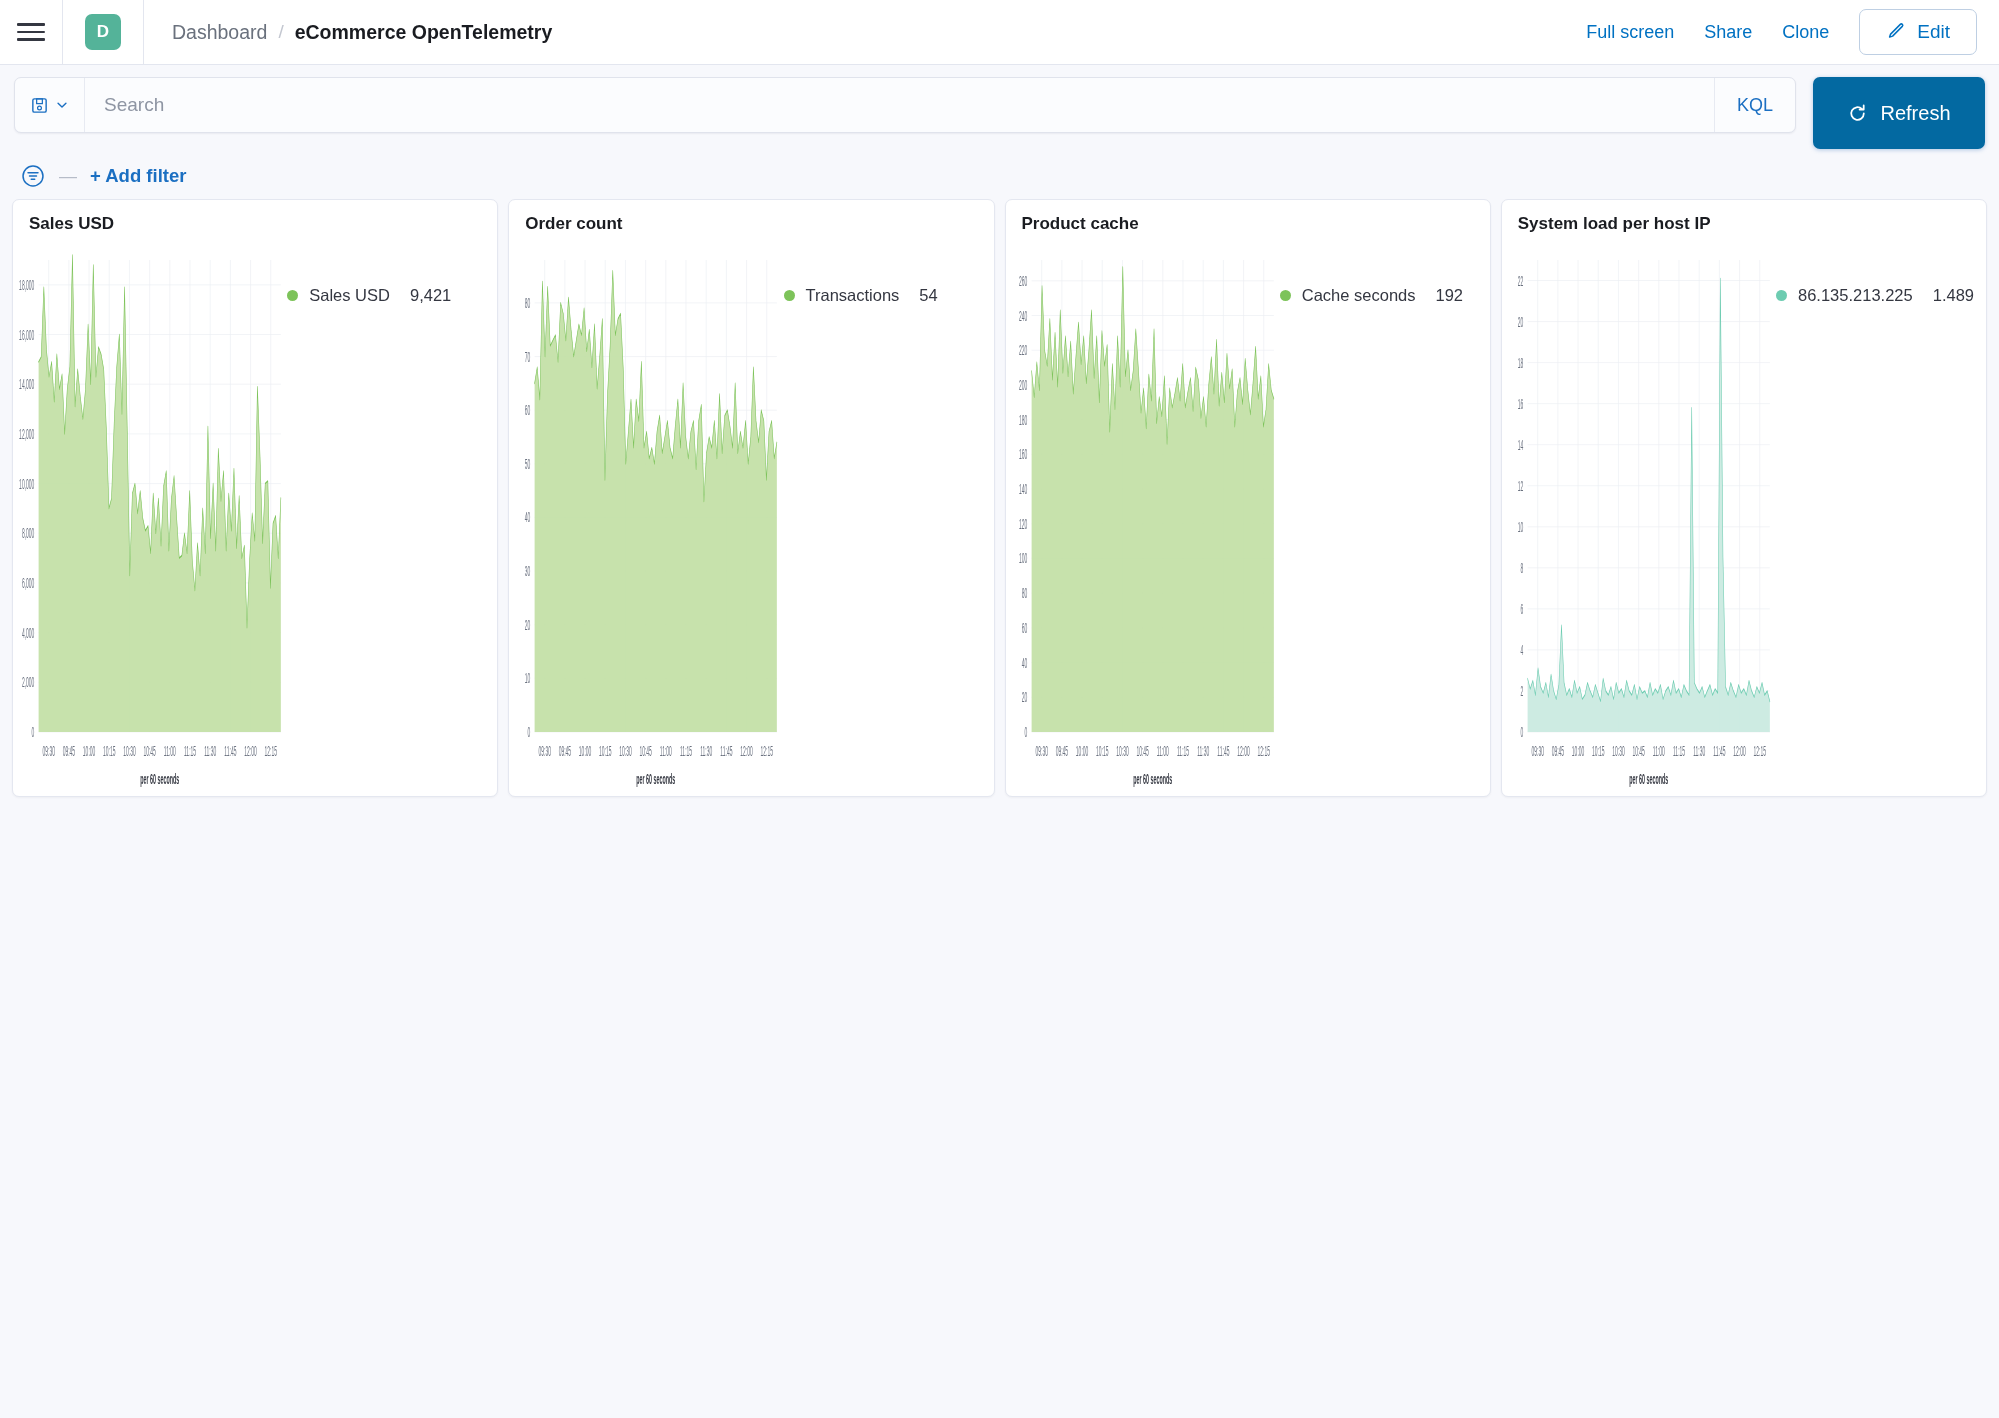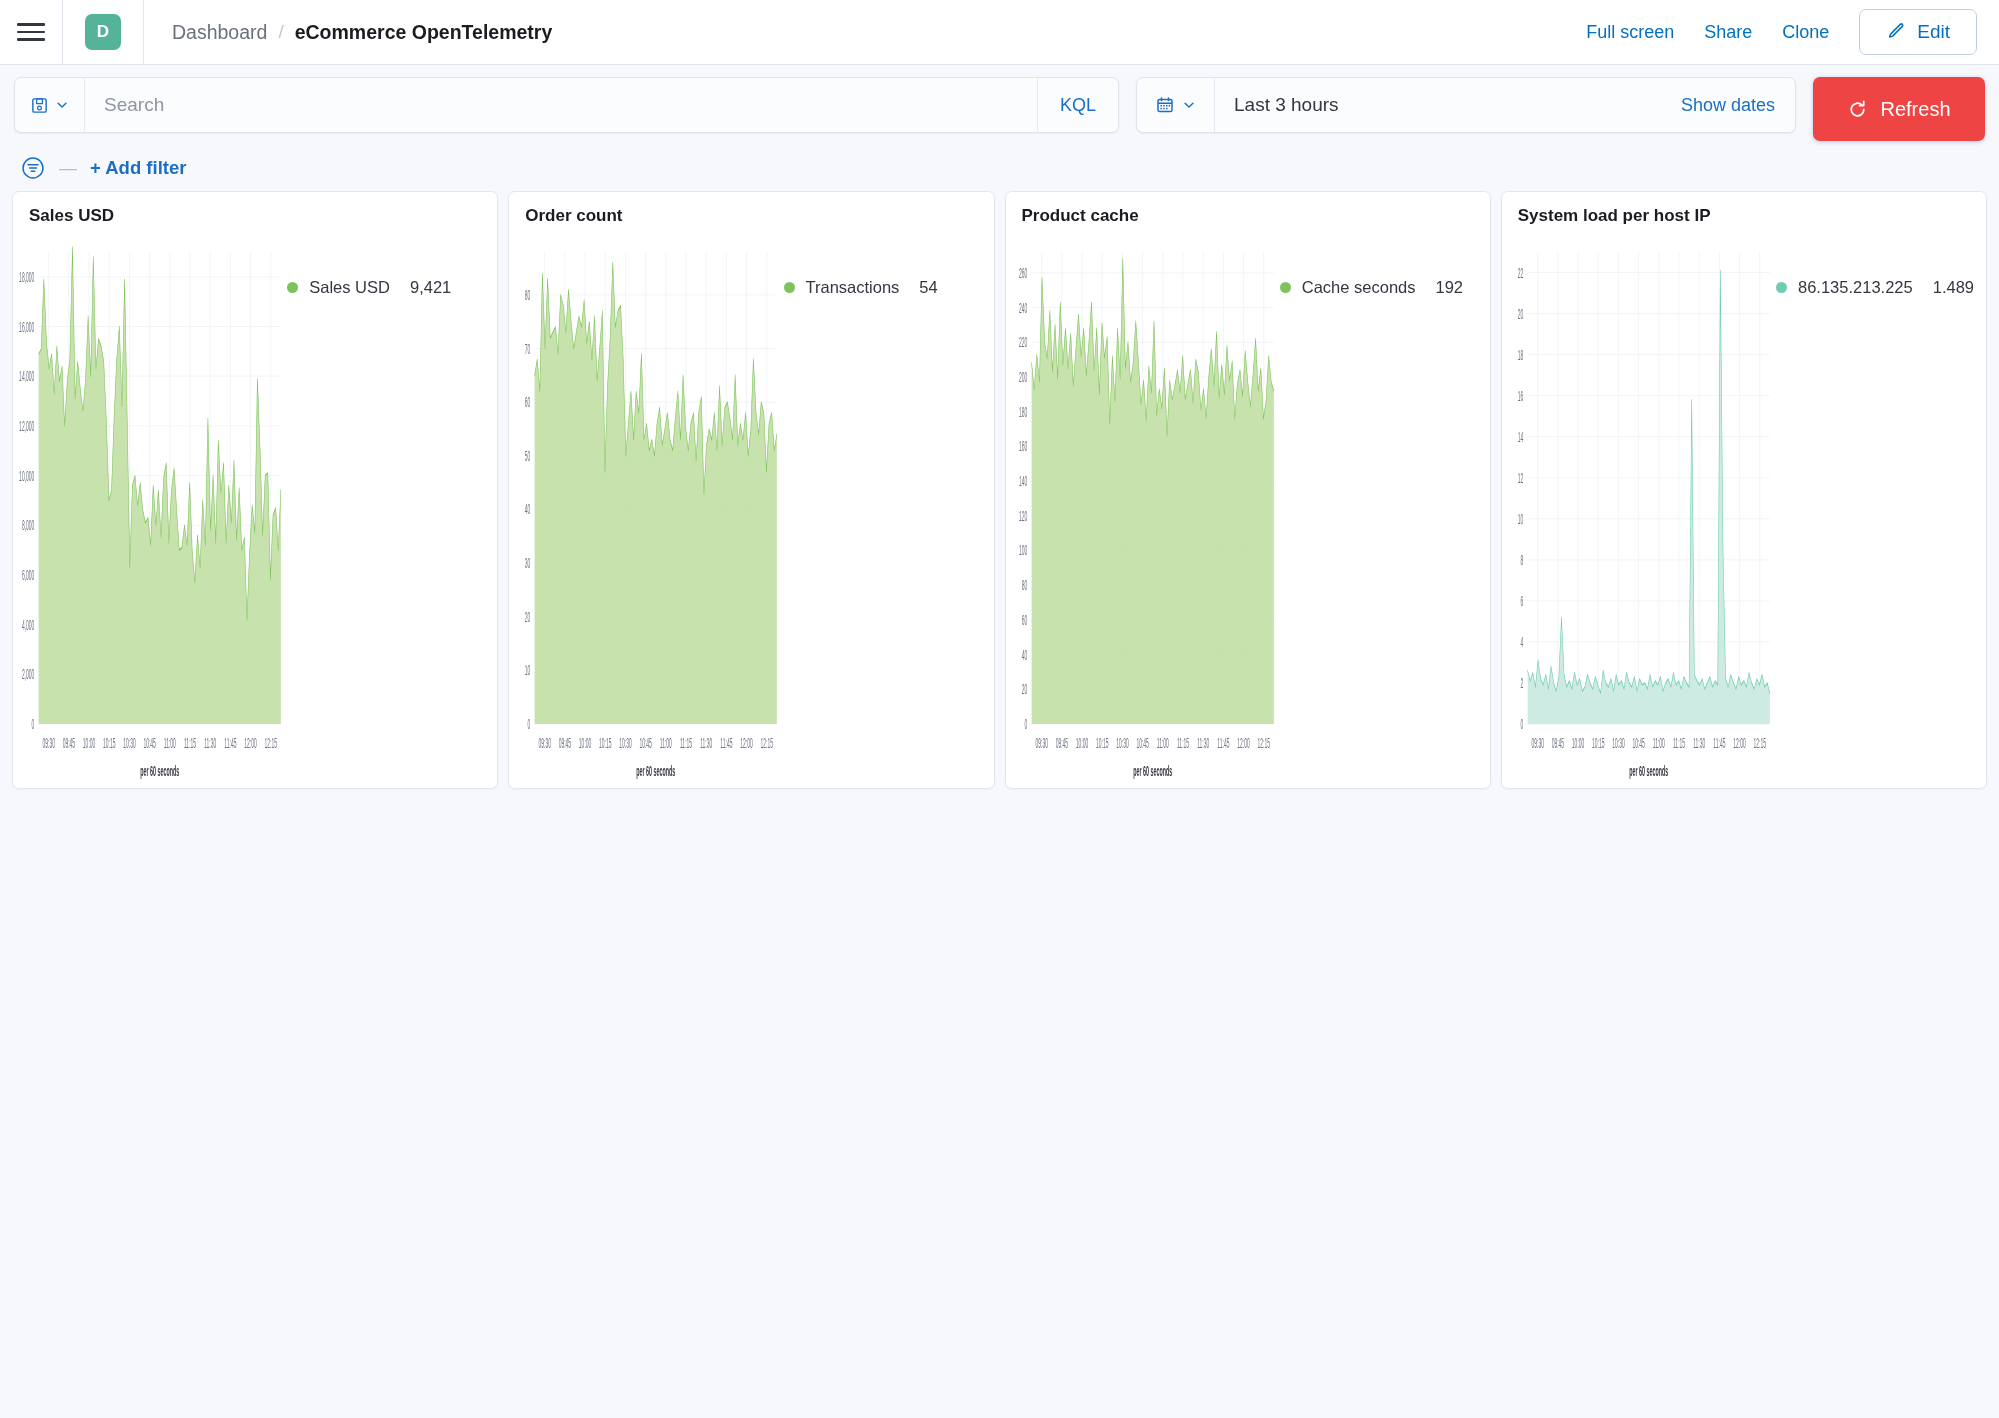--- a/index.html
+++ b/index.html
@@ -95,22 +95,22 @@
   .qb-range {
     flex:1; display:flex; align-items:center;
     padding:0 19px; font-size:19px; color:#343741; cursor:pointer;
   }
   .qb-showdates {
     display:flex; align-items:center; padding:0 20px;
     color:#1b6fc2; font-size:18px; cursor:pointer;
   }
   .refresh-btn {
     display:flex; align-items:center; justify-content:center; gap:12px;
-    background:#ef4444; color:#ffffff; border:none; border-radius:7px;
-    width:172px; height:64px; font-size:20px; cursor:pointer;
+    background:#0369a1; color:#ffffff; border:none; border-radius:7px;
+    width:172px; height:72px; font-size:20px; cursor:pointer;
     box-shadow:0 1px 4px rgba(45,108,180,.35);
     font-family:"Liberation Sans", sans-serif;
   }
 
   
   .filterbar {
     display:flex; align-items:center; gap:13px;
     padding:14px 14px 10px 20px;
   }
   .filter-dash { color:#b6bcc8; font-size:18px; }
@@ -195,43 +195,20 @@
         <circle cx="10" cy="12.6" r="2" fill="none" stroke="#1b6fc2" stroke-width="1.3"></circle>
       </svg>
       <svg width="14" height="14" viewBox="0 0 16 16">
         <path d="M3.5 6 8 10.4 12.5 6" fill="none" stroke="#1b6fc2" stroke-width="1.6" stroke-linecap="round" stroke-linejoin="round"></path>
       </svg>
     </div>
     <input class="qb-input" type="text" placeholder="Search" style="">
     <div class="qb-kql">KQL</div>
   </div>
 
-  <div class="qb-date">
-    <div class="qb-cal">
-      <svg width="20" height="20" viewBox="0 0 20 20">
-        <rect x="3" y="4.4" width="14" height="12.2" rx="1.6" fill="none" stroke="#1b6fc2" stroke-width="1.5"></rect>
-        <path d="M3 8.2h14" stroke="#1b6fc2" stroke-width="1.5"></path>
-        <path d="M6.5 3v2.6M13.5 3v2.6" stroke="#1b6fc2" stroke-width="1.5" stroke-linecap="round"></path>
-        <g fill="#1b6fc2">
-          <rect x="5.4" y="10" width="1.5" height="1.5"></rect>
-            <rect x="8.2" y="10" width="1.5" height="1.5"></rect>
-          <rect x="11" y="10" width="1.5" height="1.5"></rect>
-            <rect x="13.6" y="10" width="1.5" height="1.5"></rect>
-          <rect x="5.4" y="12.8" width="1.5" height="1.5"></rect>
-            <rect x="8.2" y="12.8" width="1.5" height="1.5"></rect>
-          <rect x="11" y="12.8" width="1.5" height="1.5"></rect>
-        </g>
-      </svg>
-      <svg width="14" height="14" viewBox="0 0 16 16">
-        <path d="M3.5 6 8 10.4 12.5 6" fill="none" stroke="#1b6fc2" stroke-width="1.6" stroke-linecap="round" stroke-linejoin="round"></path>
-      </svg>
-    </div>
-    <div class="qb-range">Last 3 hours</div>
-    <div class="qb-showdates">Show dates</div>
-  </div>
 
   <button class="refresh-btn">
     <svg width="21" height="21" viewBox="0 0 20 20">
       <path d="M16 10a6 6 0 1 1-1.9-4.4" fill="none" stroke="#ffffff" stroke-width="1.7" stroke-linecap="round"></path>
       <path d="M15.9 2.3v3.9h-3.9" fill="none" stroke="#ffffff" stroke-width="1.7" stroke-linecap="round" stroke-linejoin="round"></path>
     </svg>
     <span>Refresh</span>
   </button>
 </div>
 

